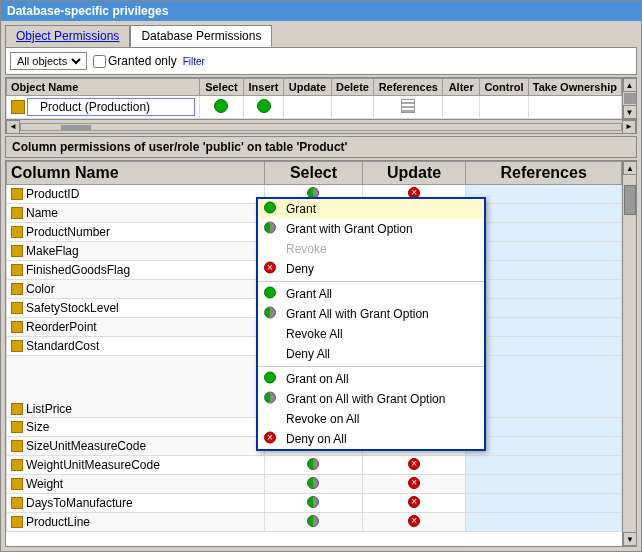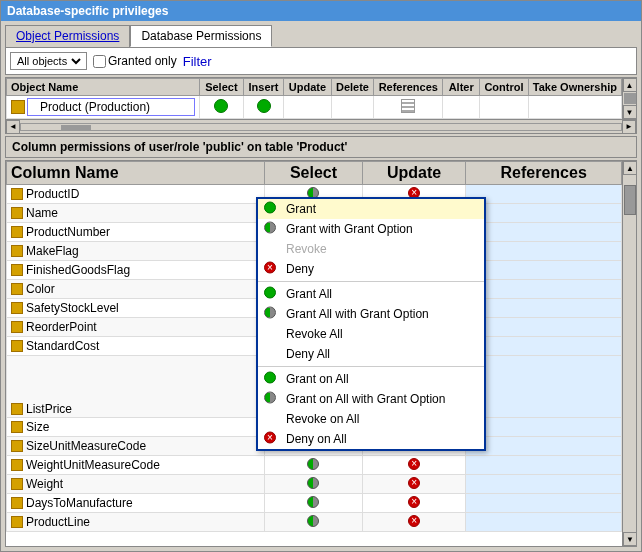--- a/index.html
+++ b/index.html
@@ -11,21 +11,21 @@
     
     .tabs { display: flex; background: #d4d0c8; padding: 4px 4px 0 4px; }
     .tab { padding: 3px 10px; border: 1px solid #888; border-bottom: none; background: #d4d0c8; cursor: pointer; font-size: 11px; }
     .tab.active { background: #ffffff; border-bottom: 1px solid white; z-index: 1; }
     .tab:first-child { text-decoration: underline; color: #0000cc; }
     
     .top-panel { background: white; border: 1px solid #888; margin: 0 4px 2px 4px; padding: 4px; display: flex; align-items: center; gap: 6px; }
     .dropdown { display: flex; align-items: center; border: 1px solid #888; background: white; padding: 1px 2px; }
     .dropdown select { border: none; outline: none; font-size: 11px; background: white; }
     .checkbox-label { display: flex; align-items: center; gap: 2px; font-size: 11px; }
-    .filter-link { color: #0000cc; cursor: pointer; font-size: 13px; }
+    .filter-link { color: #0000cc; cursor: pointer; font-size: 10px; }
     
     .upper-table-section { background: white; border: 1px solid #888; margin: 0 4px 2px 4px; flex-shrink: 0; }
     
     .table-wrapper { overflow: hidden; position: relative; }
     
     table { width: 100%; border-collapse: collapse; font-size: 11px; }
     
     .upper-table th { background: #d4d0c8; border: 1px solid #999; padding: 2px 4px; text-align: center; font-size: 11px; white-space: nowrap; }
     .upper-table th.left { text-align: left; }
     .upper-table td { border: 1px solid #ddd; padding: 2px 4px; height: 22px; }

